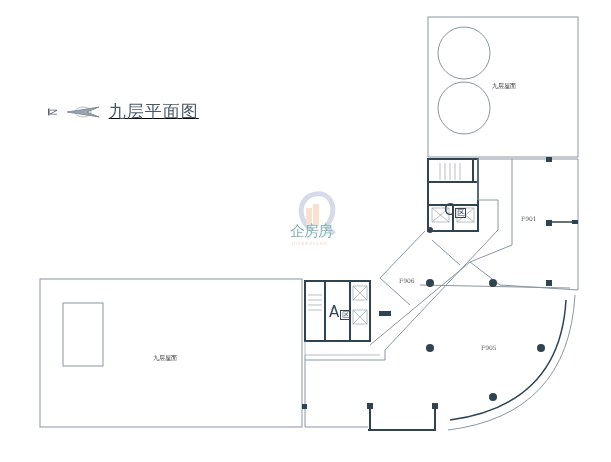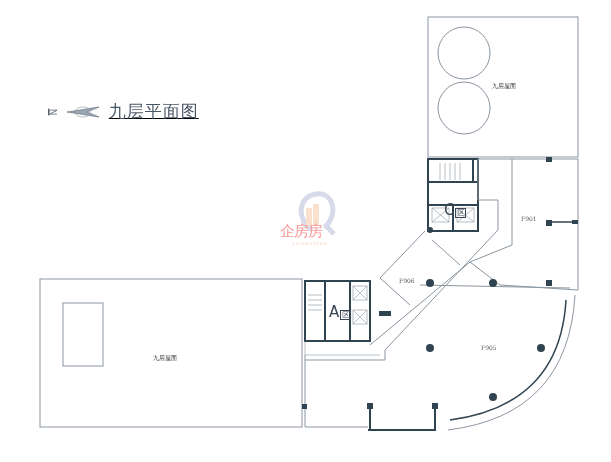--- a/index.html
+++ b/index.html
@@ -8,21 +8,21 @@
   #plan { position: absolute; left: 0; top: 0; }
   .title { position: absolute; left: 50px; top: 100px; display: flex; align-items: center; gap: 8px; text-decoration: underline; }
   .title .n { font-family: "DejaVu Sans", sans-serif; font-size: 9px; color: #5a6878; transform: rotate(90deg); display: inline-block; }
   .title .txt { font-size: 17px; color: #4a5866; letter-spacing: 1px; }
   .lbl { position: absolute; font-size: 6px; color: #333; white-space: nowrap; }
   .room { position: absolute; font-size: 6px; color: #555; }
   .zone { position: absolute; color: #3a4656; }
   .zone .big { font-family: "DejaVu Sans", sans-serif; font-size: 15px; }
   .zone .sm { font-size: 7px; border: 1px solid #3a4656; padding: 0 1px; margin-left: 1px; }
   .wm { position: absolute; left: 280px; top: 190px; width: 80px; height: 70px; opacity: 0.55; }
-  .wm .cn { position: absolute; left: 0; top: 32px; font-family: "DejaVu Sans", sans-serif; font-size: 15px; color: #ef4444; letter-spacing: -1px; }
+  .wm .cn { position: absolute; left: 10px; top: 32px; font-family: "DejaVu Sans", sans-serif; font-size: 15px; color: #0f766e; letter-spacing: -1px; }
   .wm .en { position: absolute; left: 12px; top: 51px; font-family: "DejaVu Sans", sans-serif; font-size: 4px; color: #f0a89a; letter-spacing: 1px; }
 </style>
 </head>
 <body>
 
 <svg id="plan" width="611" height="462" viewBox="0 0 611 462">
 
   <g fill="none" stroke="#8a96a0" stroke-width="1">
     <rect x="428" y="17" width="150" height="140"></rect>
     <circle cx="464" cy="53" r="26"></circle>

